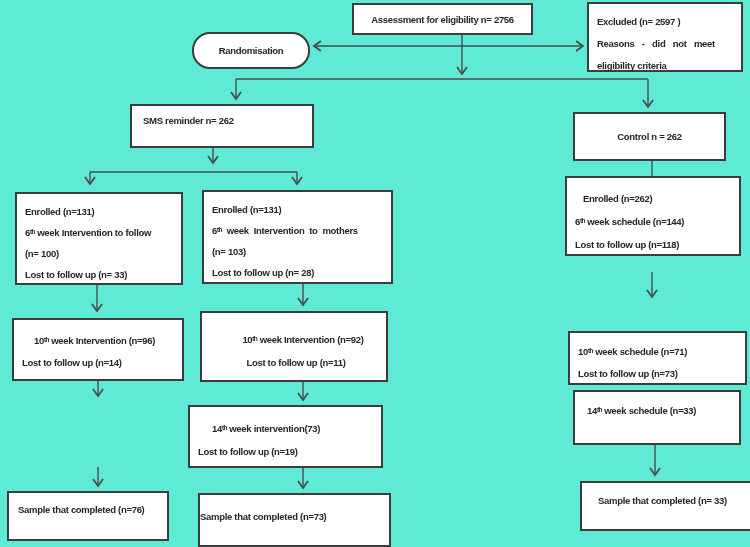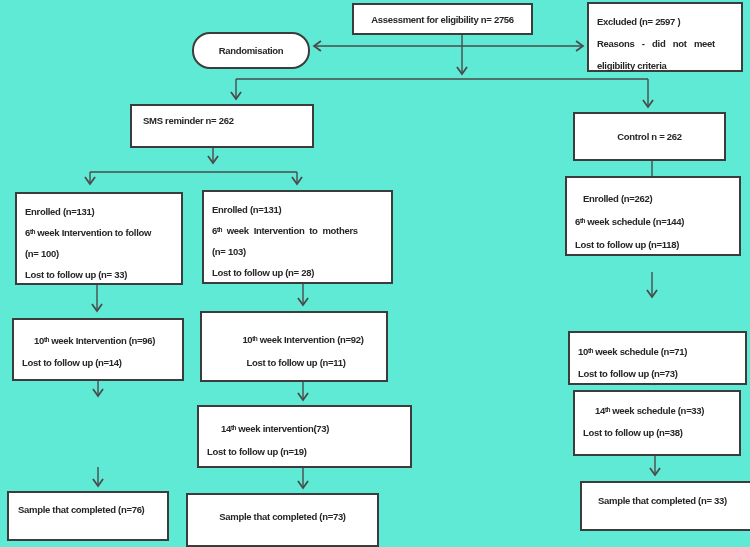--- a/index.html
+++ b/index.html
@@ -36,24 +36,24 @@
   #b-randomisation{left:192px;top:32px;width:118px;height:37px;border-radius:18px;}
   #b-sms{left:130px;top:104px;width:184px;height:44px;padding:9px 4px 0 11px;}
   #b-control{left:573px;top:112px;width:153px;height:49px;}
   #b-enr-fathers{left:15px;top:192px;width:168px;height:93px;padding:7px 4px 0 8px;line-height:21px;}
   #b-enr-mothers{left:202px;top:190px;width:191px;height:94px;padding:7px 4px 0 8px;line-height:21px;}
   #b-enr-control{left:565px;top:176px;width:176px;height:80px;padding:9px 4px 0 8px;line-height:23px;}
   #b-w10-fathers{left:12px;top:318px;width:172px;height:63px;padding:10px 4px 0 8px;line-height:22px;}
   #b-w10-mothers{left:200px;top:311px;width:188px;height:71px;padding:15px 4px 0 8px;line-height:23px;text-align:center;}
   #b-w10-control{left:568px;top:303px;width:179px;height:54px;padding:8px 4px 0 8px;line-height:22px;margin-top:28px;}
   #b-w14-fathers{left:7px;top:401px;width:171px;height:66px;padding:10px 4px 0 8px;line-height:22px;}
-  #b-w14-mothers{left:197px;top:405px;width:215px;height:63px;padding:10px 4px 0 8px;line-height:23px;}
-  #b-w14-control{left:573px;top:390px;width:168px;height:66px;padding:8px 4px 0 8px;line-height:22px;}
+  #b-w14-mothers{left:188px;top:405px;width:195px;height:63px;padding:10px 4px 0 8px;line-height:23px;}
+  #b-w14-control{left:573px;top:390px;width:168px;height:55px;padding:8px 4px 0 0;line-height:22px;}
   #b-smp-fathers{left:7px;top:491px;width:162px;height:50px;padding:11px 4px 0 9px;}
-  #b-smp-mothers{left:186px;top:493px;width:193px;height:54px;padding:16px 0 0 0;text-align:center;}
+  #b-smp-mothers{left:198px;top:493px;width:193px;height:54px;padding:16px 0 0 0;text-align:left;}
   #b-smp-control{left:580px;top:481px;width:184px;height:50px;padding:12px 4px 0 16px;}
 </style>
 </head>
 <body>
 
 <div id="stage">
 
   <svg id="wires" viewBox="0 0 750 547" xmlns="http://www.w3.org/2000/svg">
     <defs>
       <marker id="ah" viewBox="0 0 10 10" refX="7.5" refY="5" markerWidth="9" markerHeight="9" orient="auto-start-reverse">
@@ -141,21 +141,20 @@
   </div>
 
 
   <div id="b-w14-mothers" class="box">
     <span class="ln ind14">14ᵗʰ week intervention(73)</span>
     <span class="ln">Lost to follow up (n=19)</span>
   </div>
 
   <div id="b-w14-control" class="box">
     <span class="ln ind12">14ᵗʰ week schedule (n=33)</span>
-    <span class="ln">Lost to follow up (n=38)</span>
   </div>
 
   <div id="b-smp-fathers" class="box">
     <span class="ln">Sample that completed (n=76)</span>
   </div>
 
   <div id="b-smp-mothers" class="box">
     <span class="ln">Sample that completed (n=73)</span>
   </div>
 

